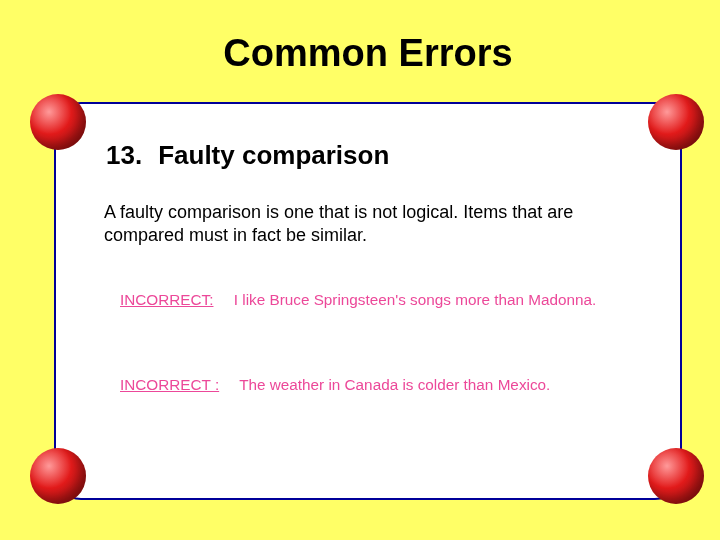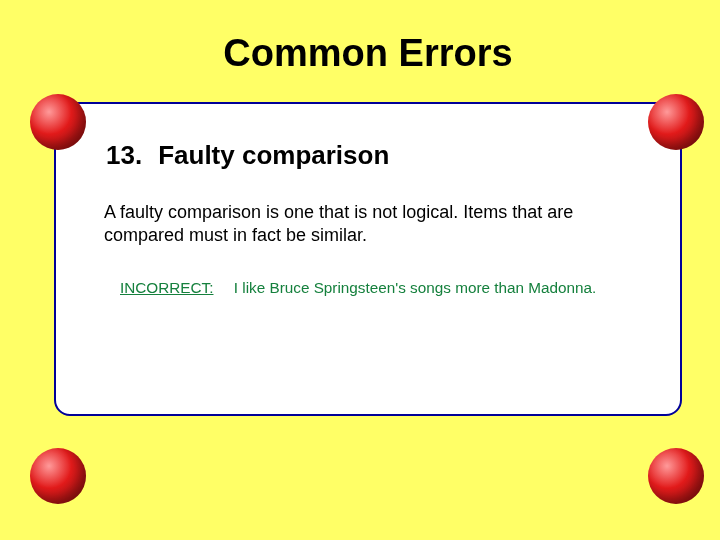--- a/index.html
+++ b/index.html
@@ -14,45 +14,45 @@
     font-size: 38px;
     font-weight: bold;
     color: #000;
     padding-top: 16px;
   }
   .content-frame {
     position: absolute;
     left: 46px;
     top: 94px;
     width: 628px;
-    height: 314px;
+    height: 398px;
     background: #ffffff;
     border: 2px solid #000099;
-    border-radius: 16px;
+    border-radius: 27px;
     padding: 28px 40px 20px 40px;
   }
   .section-heading {
     font-size: 26px;
     font-weight: bold;
     color: #000;
     margin-bottom: 14px;
     margin-left: -6px;
   }
   .section-number { display: inline; }
   .section-name { display: inline; }
   .body-text {
     font-size: 18px;
     line-height: 1.25;
     color: #000;
-    margin-bottom: 8px;
+    margin-bottom: 20px;
   }
   .example-block {
     font-size: 15.3px;
     line-height: 1.35;
-    color: #15803d;
+    color: #ec4899;
     margin-bottom: 32px;
   }
   .example-line { display: block; }
   .example-label { text-decoration: underline; }
   .decor-ball {
     position: absolute;
     border-radius: 50%;
   }
   .ball-tl {
     left: 22px; top: 86px; width: 56px; height: 56px;
@@ -84,19 +84,20 @@
   <div class="section-heading">
     <span class="section-number">13.</span><span class="section-name">Faulty comparison</span>
   </div>
   <p class="body-text">A faulty comparison is one that is not logical. Items that are compared must in fact be similar.</p>
 
   <div class="example-block">
     <span class="example-line"><span class="example-label">INCORRECT:</span><span> I like Bruce Springsteen's songs more than Madonna.</span></span>
   </div>
 
   <div class="example-block">
+    <span class="example-line"><span class="example-label">INCORRECT :</span><span> The weather in Canada is colder than Mexico.</span></span>
   </div>
 </div>
 
 <div class="decor-ball ball-tl"></div>
 <div class="decor-ball ball-tr"></div>
 <div class="decor-ball ball-bl"></div>
 <div class="decor-ball ball-br"></div>
 
 </body></html>

